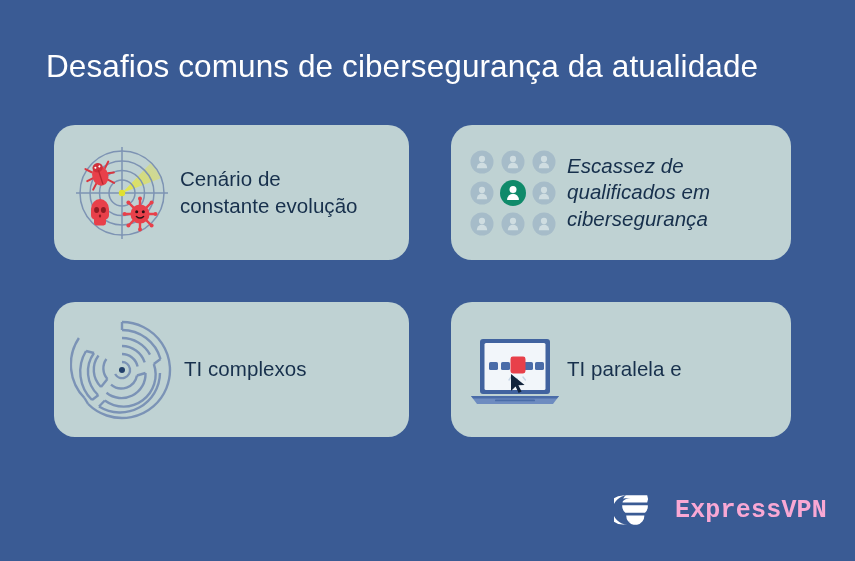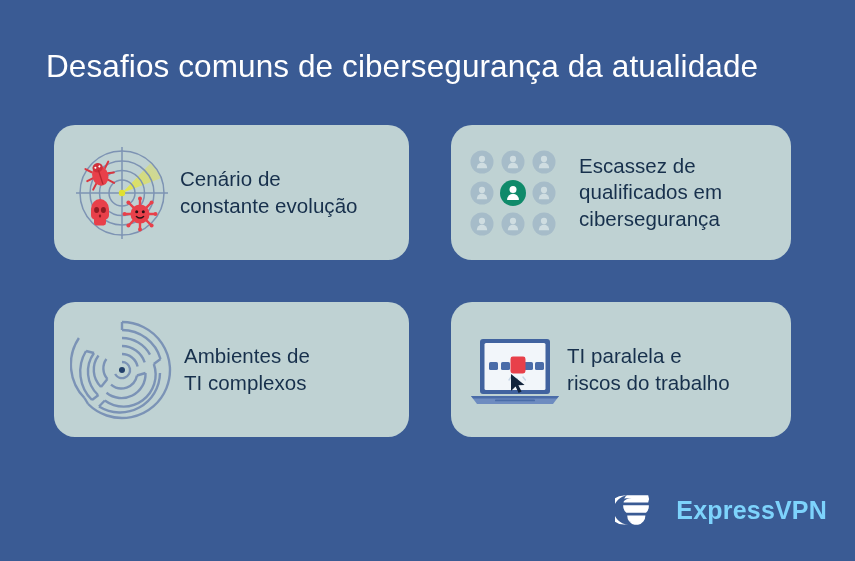--- a/index.html
+++ b/index.html
@@ -63,36 +63,36 @@
   .card-icon svg { display: block; }
   .card-text {
     color: #17304c;
     font-size: 20.5px;
     line-height: 26.5px;
     font-weight: 400;
     margin-left: 6px;
     letter-spacing: 0.05px;
   }
   .card--people .card-icon { width: 92px; height: 92px; }
-  .card--people .card-text { margin-left: 20px; }
+  .card--people .card-text { margin-left: 8px; font-style: italic; }
   .card--laptop .card-icon { width: 96px; height: 80px; }
   .card--laptop .card-text { margin-left: 4px; }
   .card--maze .card-text { margin-left: 10px; }
 
   #brand {
     position: absolute;
     right: 28px;
     bottom: 34px;
     display: flex;
     align-items: center;
   }
   #brand-mark { display: block; }
   #brand-name {
-    color: #7dd3fc;
-    font-family: Liberation Sans, sans-serif;
+    color: #f9a8d4;
+    font-family: Liberation Mono, monospace;
     font-size: 25px;
     line-height: 25px;
     font-weight: 700;
     letter-spacing: 0.2px;
     margin-left: 19px;
   }
 </style>
 </head>
 <body>
 
@@ -276,21 +276,20 @@
             <line x1="29" y1="88.5" x2="34.8" y2="82.5"></line>
             <line x1="24" y1="35" x2="16" y2="33"></line>
             <line x1="31" y1="69" x2="37.4" y2="61"></line>
             <line x1="18.1" y1="86" x2="14.5" y2="80"></line>
             <line x1="28.5" y1="77" x2="22" y2="82"></line>
           </g>
           <circle cx="52" cy="52" r="3" fill="#23406b"></circle>
         </svg>
       </div>
       <div class="card-text">
-        <div>Ambientes de</div>
         <div>TI complexos</div>
       </div>
     </div>
 
     <div class="card card--laptop">
       <div class="card-icon">
         <svg viewBox="0 0 96 80" width="96" height="80" aria-hidden="true">
 
           <path d="M4 66 h88 l-6 8 h-76 z" fill="#6e8cc0"></path>
           <path d="M4 66 h88 l-2 2.6 h-84 z" fill="#4a6ca8"></path>
@@ -311,21 +310,20 @@
             <line x1="44" y1="47" x2="42" y2="50"></line>
             <line x1="50" y1="48.5" x2="50" y2="52"></line>
             <line x1="56" y1="47" x2="58.4" y2="50"></line>
           </g>
 
           <path d="M44 44 L44 61 L48.6 56.6 L51.6 63 L54.6 61.4 L51.4 55.2 L57.6 55 Z" fill="#12243c"></path>
         </svg>
       </div>
       <div class="card-text">
         <div>TI paralela e</div>
-        <div>riscos do trabalho</div>
       </div>
     </div>
 
   </div>
 
   <div id="brand">
     <svg id="brand-mark" width="42" height="34" viewBox="0 0 42 34" aria-hidden="true">
       <path d="M11.8 2.2 h21.4 a8.6 8.6 0 0 1 0 7.2 h-24.6 a8.6 8.6 0 0 1 3.2 -7.2 z" fill="#ffffff"></path>
       <path d="M8.2 12.3 h25.6 a8.8 8.8 0 0 1 -2.8 7.4 h-19.6 a8.8 8.8 0 0 1 -3.2 -7.4 z" fill="#ffffff"></path>
       <path d="M12.2 22.6 h18.2 a9.3 9.3 0 0 1 -7.4 9.2 h-3.4 a9.3 9.3 0 0 1 -7.4 -9.2 z" fill="#ffffff"></path>

